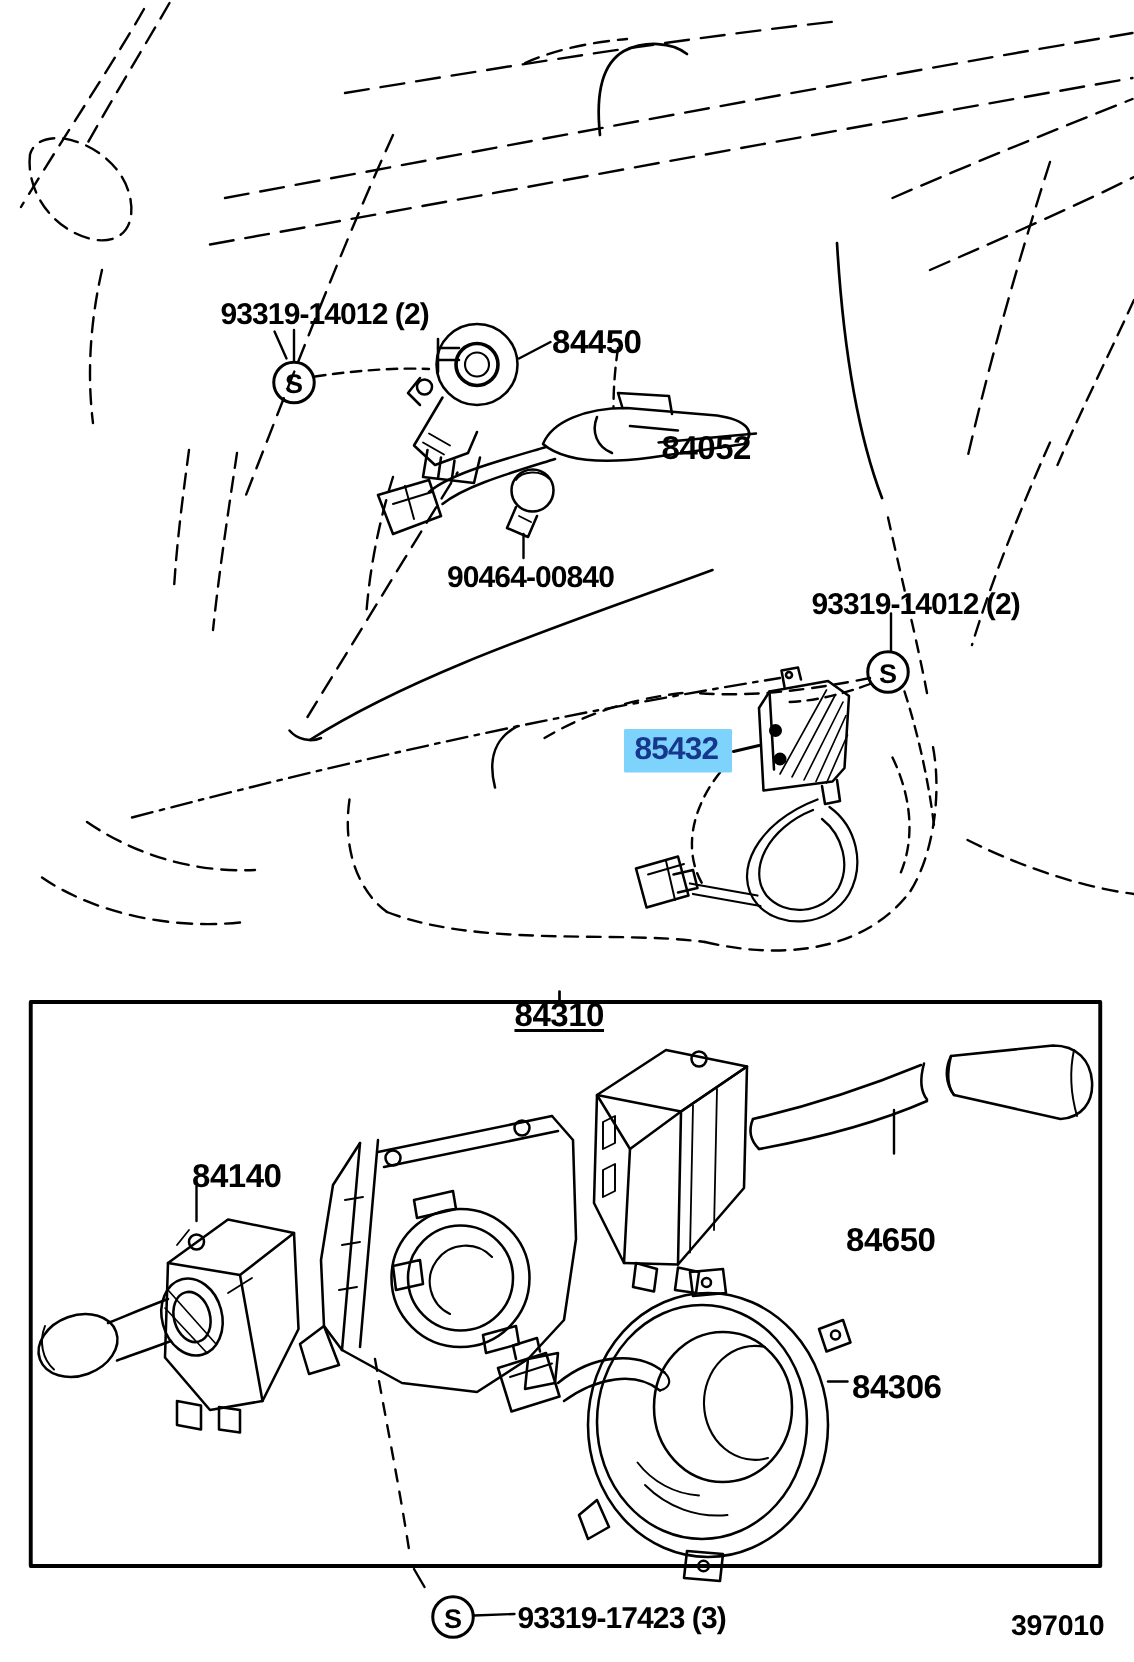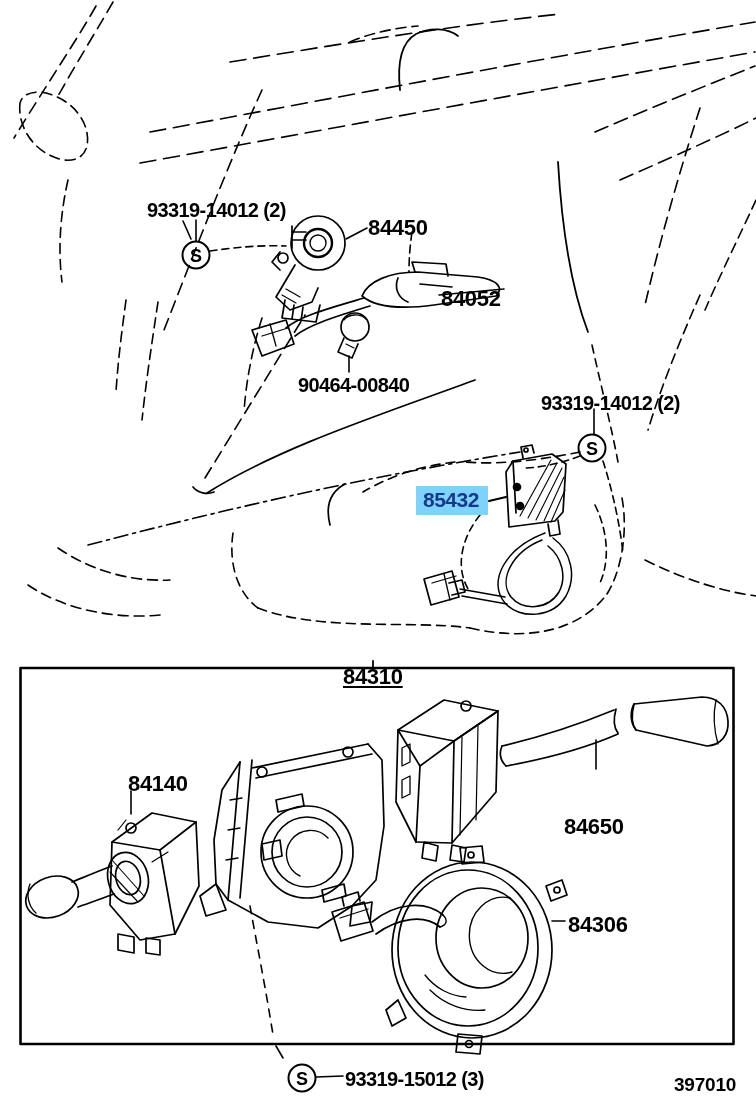--- a/index.html
+++ b/index.html
@@ -236,15 +236,15 @@
 <div class="co co-hl" style="left: 416px; top: 486px; background: #7dd3fc; color: rgb(22, 56, 140);">85432</div>
 
 <div class="co" style="left:343px;top:666px;text-decoration:underline;">84310</div>
 
 <div class="co" style="left:100px;top:773px;margin-left:28px;">84140</div>
 
 <div class="co" style="left:564px;top:772px;margin-top:44px;">84650</div>
 
 <div class="co" style="left:568px;top:914px;">84306</div>
 
-<div class="co co-sm" style="left:345px;top:1069px;">93319-15012 (3)</div>
+<div class="co co-sm" style="left:345px;top:1069px;">93319-17423 (3)</div>
 
 <div class="co co-fig" style="left:674px;top:1075px;">397010</div>
 
 </body></html>

